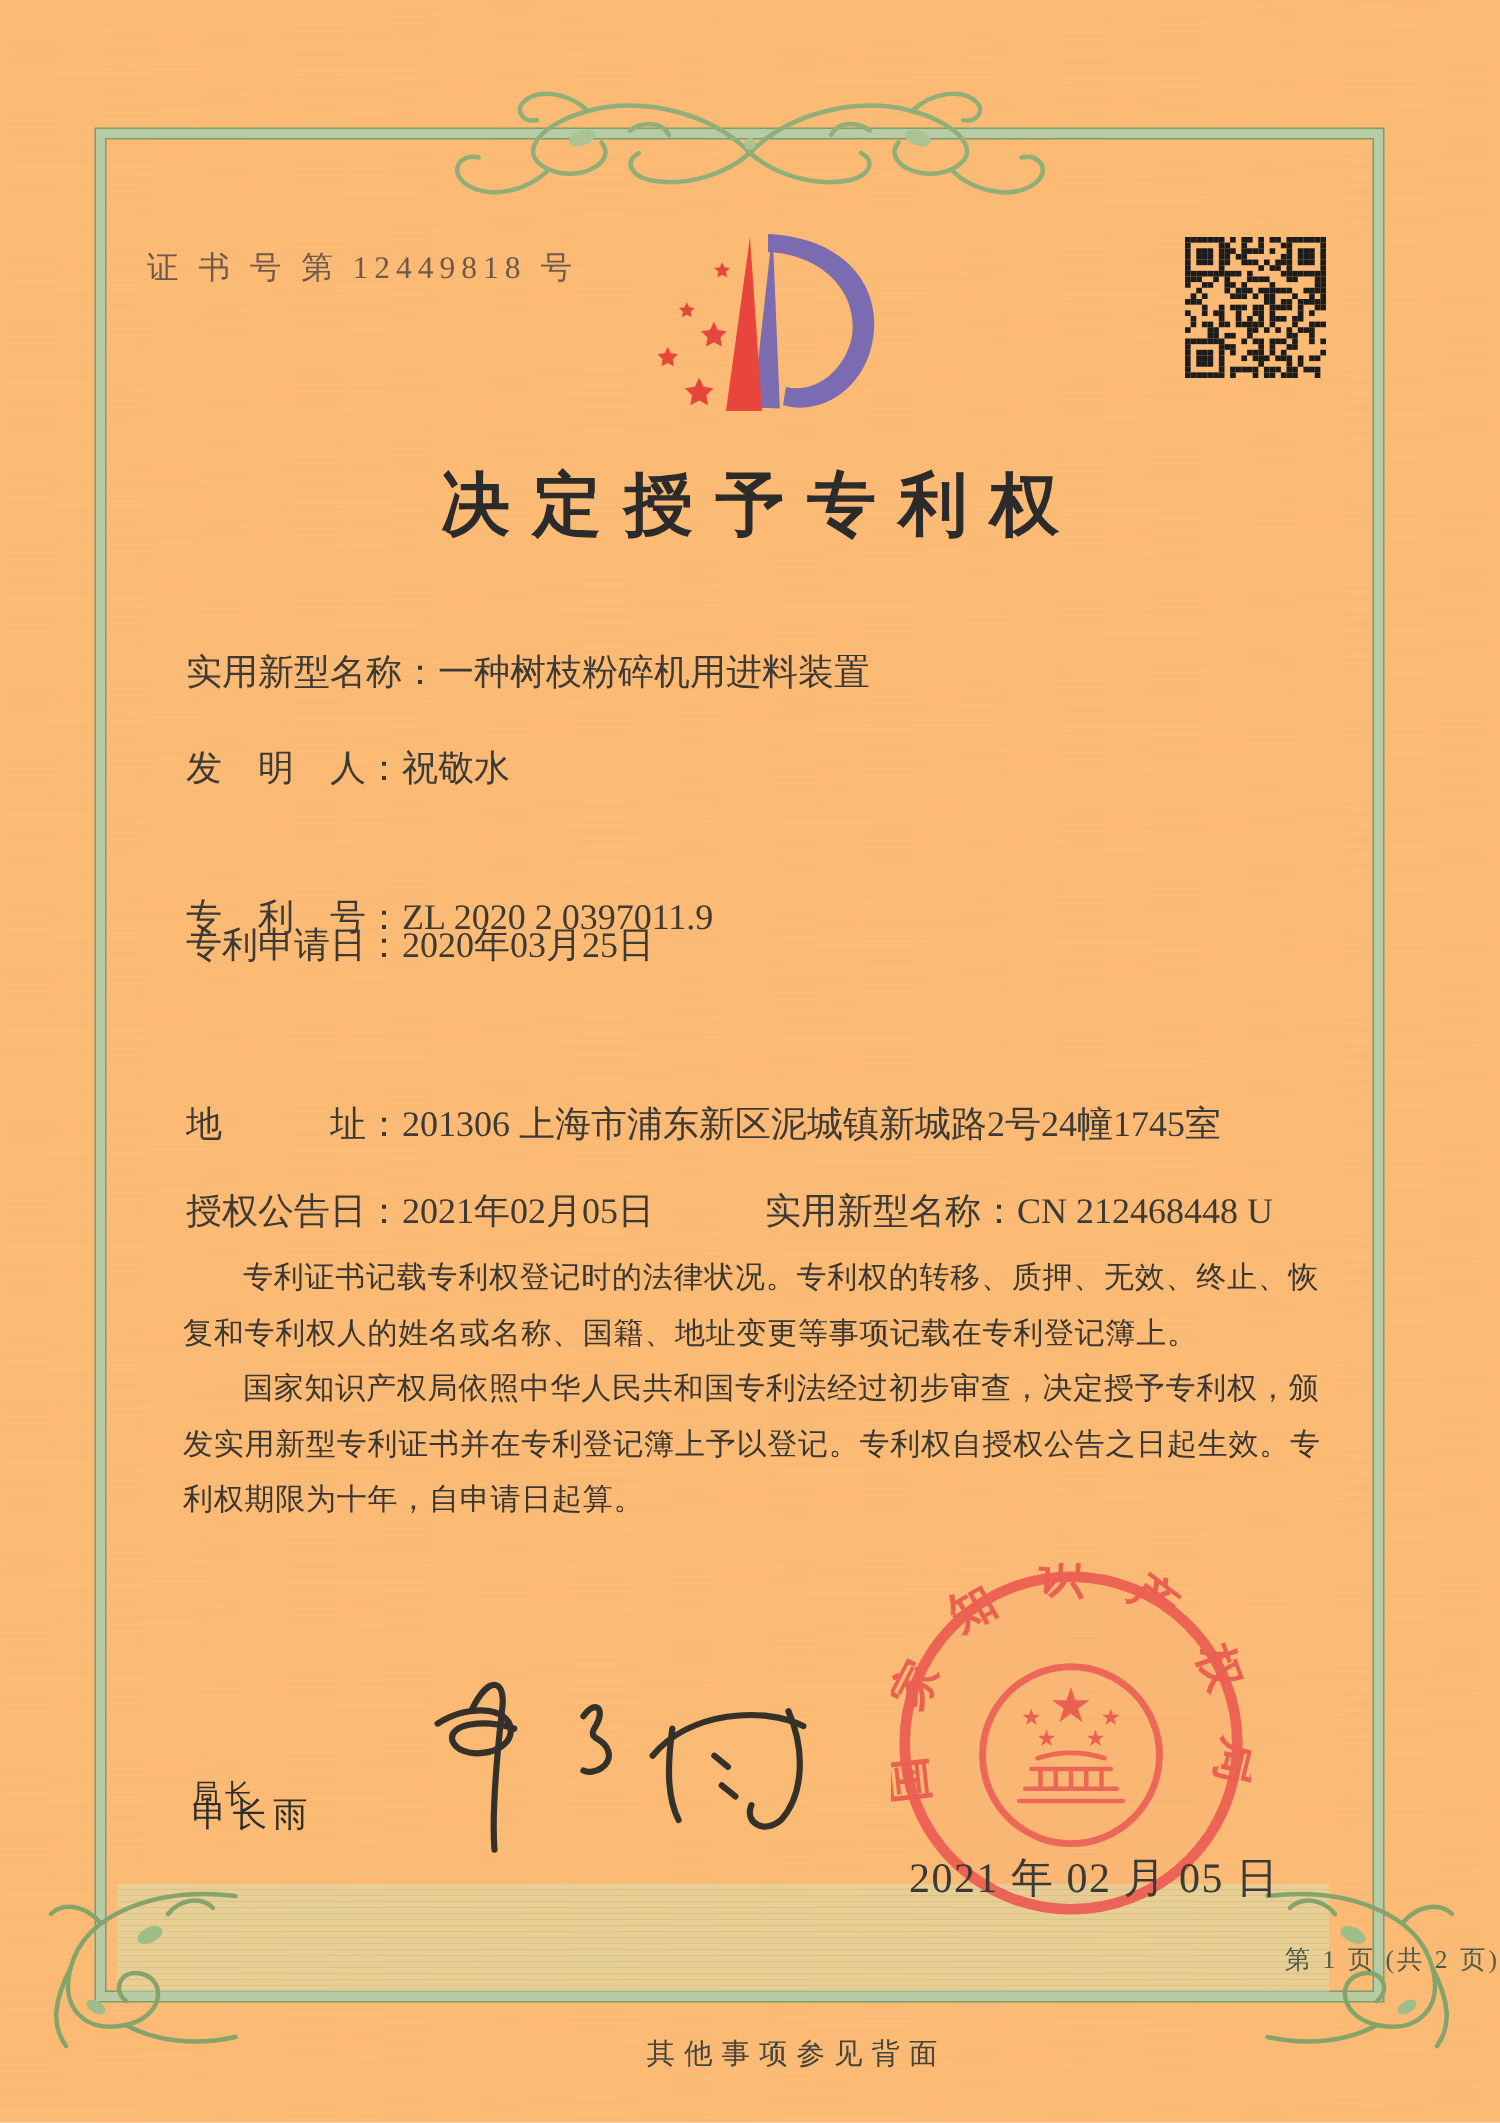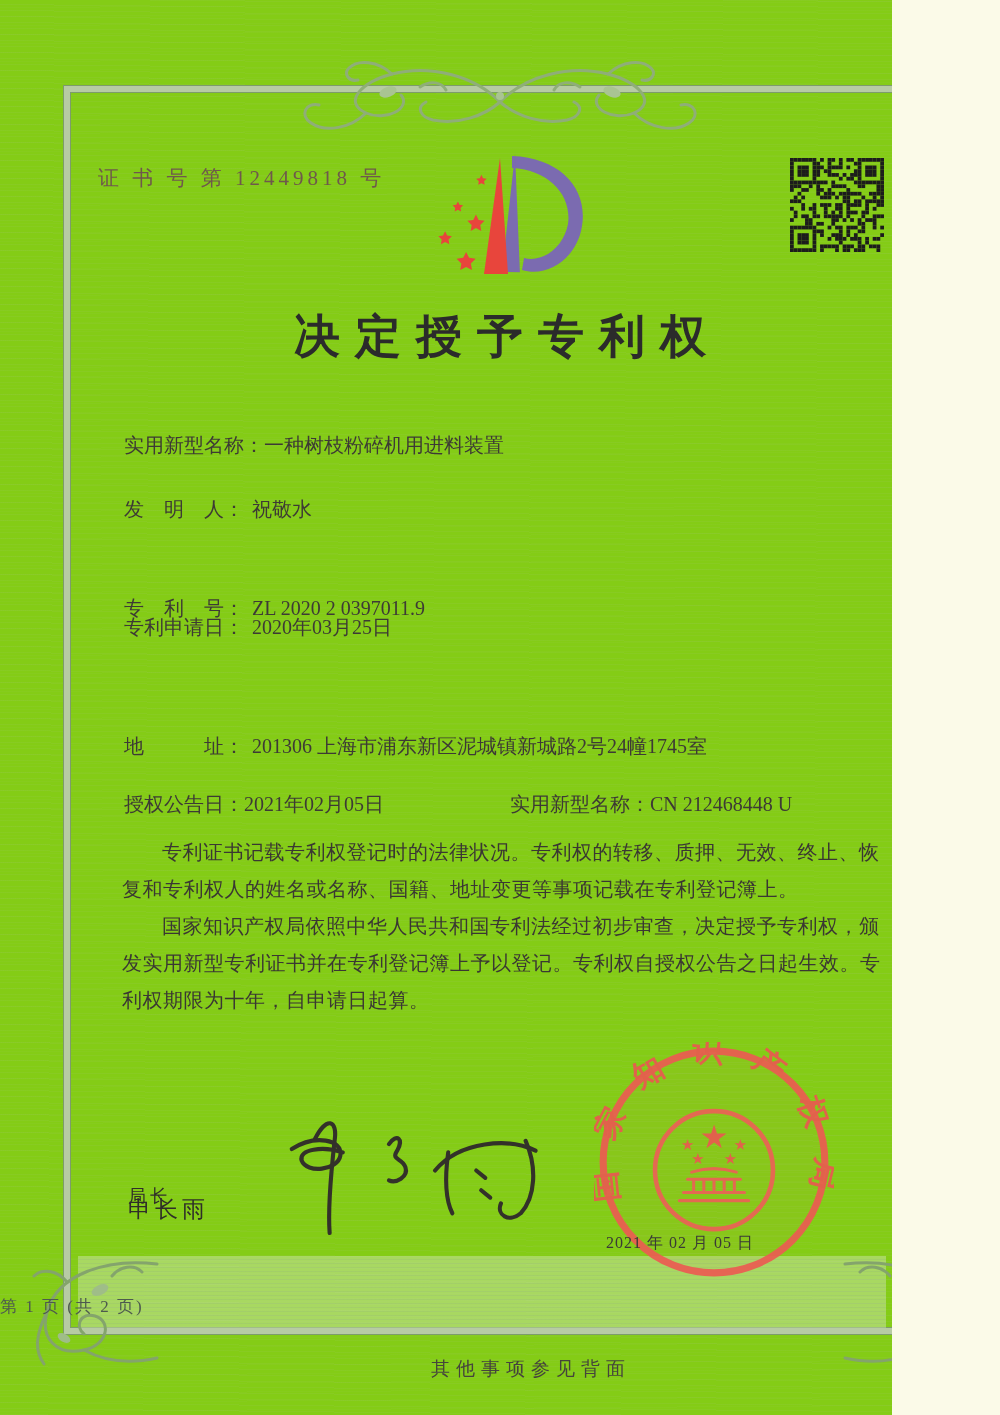--- a/index.html
+++ b/index.html
@@ -2,22 +2,22 @@
 <html><head>
 <meta charset="utf-8">
 <style>
   html,body{margin:0;padding:0;}
   body{
     width:1000px;height:1415px;
     font-family:"Liberation Serif","DejaVu Serif",serif;
     background:#fbfae8;
   }
   .page{
-    position:relative;width:892px;height:1415px;overflow:hidden;
-    background:#84cc16;
+    position:relative;width:1000px;height:1415px;overflow:hidden;
+    background:#fdba74;
   }
   
   .page::before{
     content:"";position:absolute;inset:0;pointer-events:none;
     background:
       repeating-linear-gradient(0.6deg, rgba(168,196,140,0.10) 0px, rgba(168,196,140,0.10) 1px, transparent 1px, transparent 6px),
       repeating-linear-gradient(-0.4deg, rgba(168,196,140,0.06) 0px, rgba(168,196,140,0.06) 1px, transparent 1px, transparent 9px);
   }
   .frame{
     position:absolute;left:64px;top:86px;width:858px;height:1248px;
@@ -32,31 +32,31 @@
       rgba(213,230,188,0.45);
   }
   .abs{position:absolute;}
   .cert-no{
     left:98px;top:164px;font-size:21px;letter-spacing:4px;color:#6f584c;
   }
   .title{
     left:0;top:306px;width:1000px;text-align:center;
     font-size:46px;font-weight:bold;color:#2b2b2b;letter-spacing:15px;text-indent:15px;
   }
-  .field-row{left:124px;font-size:20px;color:#3d3a35;white-space:nowrap;}
+  .field-row{left:124px;font-size:24px;color:#3d3a35;white-space:nowrap;}
   .field-row .lbl{display:inline-block;min-width:128px;}
   .grant2{position:absolute;left:386px;top:0;}
   .body-text{
     left:122px;top:834px;width:764px;font-size:20px;color:#3a3733;
   }
   .body-text p{margin:0;line-height:37px;text-indent:2em;letter-spacing:0.5px;}
   .sig-title{left:128px;top:1184px;font-size:18px;color:#2f2e29;font-family:"Liberation Sans","DejaVu Sans",sans-serif;letter-spacing:4px;}
   .sig-name{left:128px;top:1194px;font-size:23px;color:#2f2e29;font-family:"Liberation Sans","DejaVu Sans",sans-serif;letter-spacing:4px;}
-  .seal-date{left:606px;top:1233px;font-size:16px;color:#3a3a36;letter-spacing:1px;}
-  .page-info{left:0;top:1295px;width:1000px;text-align:left;font-size:17px;color:#4d5a4e;letter-spacing:2px;}
+  .seal-date{left:606px;top:1233px;font-size:28px;color:#3a3a36;letter-spacing:1px;}
+  .page-info{left:0;top:1295px;width:1000px;text-align:right;font-size:17px;color:#4d5a4e;letter-spacing:2px;}
   .back-note{left:0;top:1356px;width:1000px;text-align:center;font-size:19px;color:#45443c;letter-spacing:6px;padding-left:31px;}
   svg{display:block;}
 </style>
 </head>
 <body>
 
 <div class="page">
 
   <div class="frame"></div>
   <div class="bottom-band"></div>

